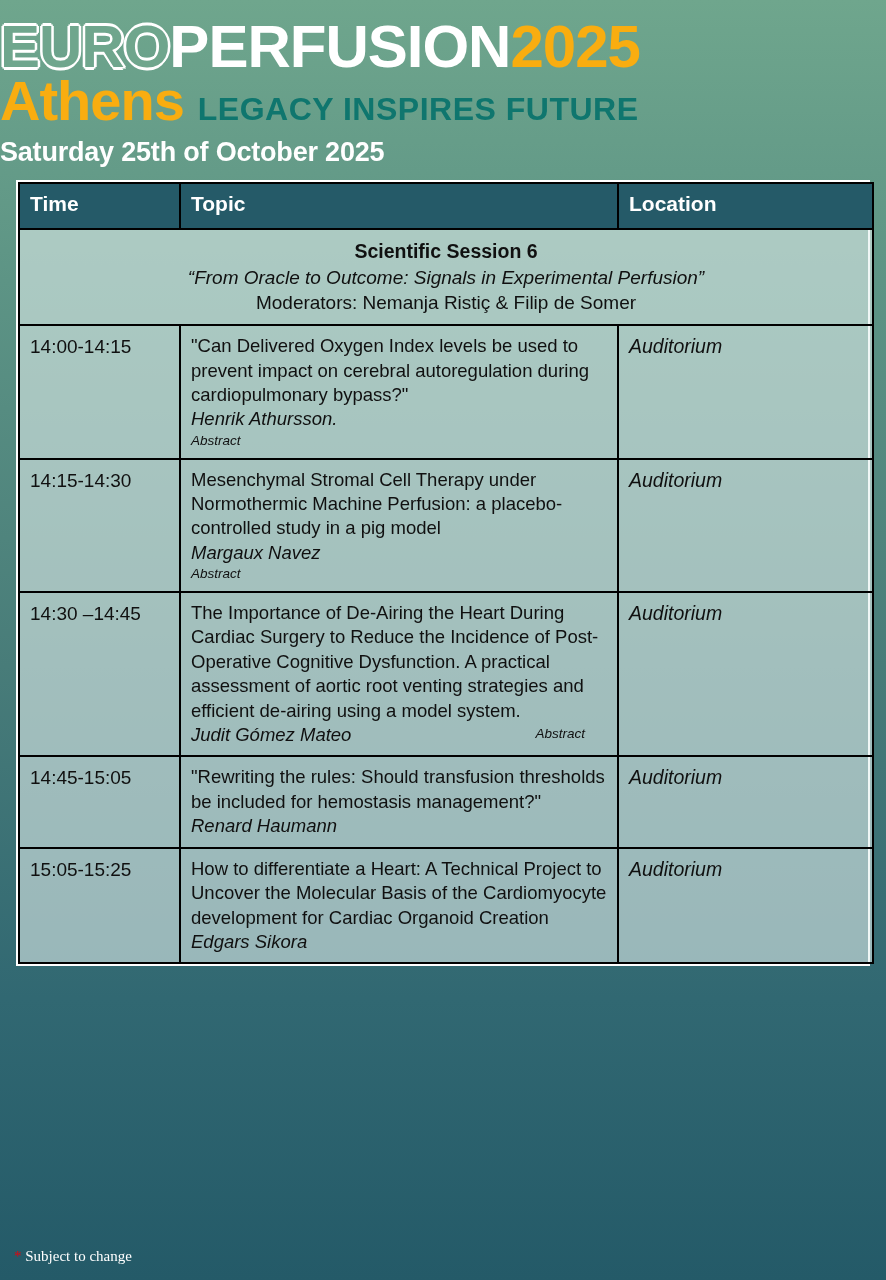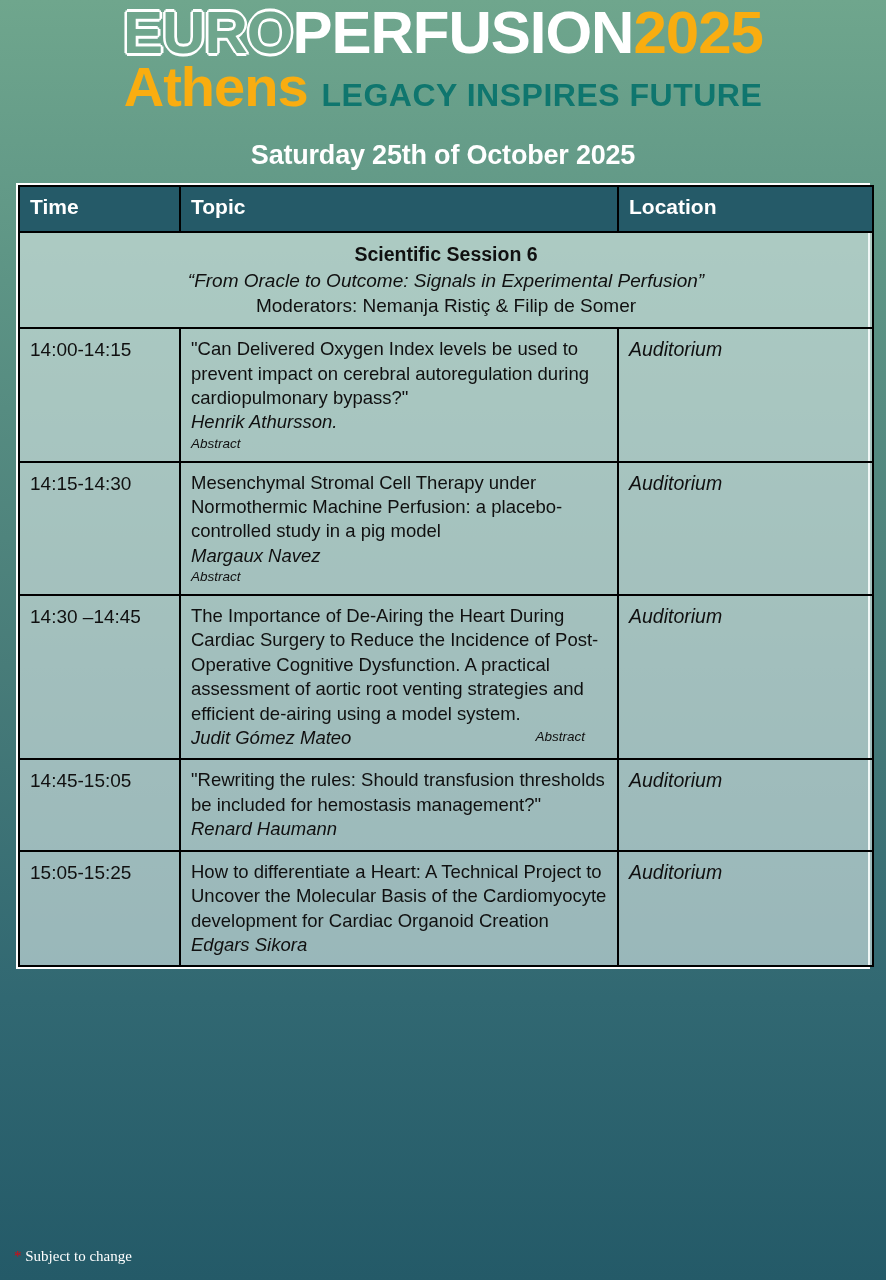--- a/index.html
+++ b/index.html
@@ -9,22 +9,22 @@
   }
   body {
     font-family: "Liberation Sans", sans-serif;
     background: linear-gradient(to bottom, #6fa68d 0%, #5d9485 22%, #487c79 52%, #316872 78%, #245a68 100%);
     position: relative;
     overflow: hidden;
   }
 
   
   .header {
-    padding-top: 4px;
-    text-align: center;
+    padding-top: 18px;
+    text-align: left;
   }
   .logo-line1 {
     font-family: "Liberation Sans", sans-serif;
     font-weight: bold;
     font-size: 60px;
     letter-spacing: -1px;
     line-height: 0.95;
     white-space: nowrap;
   }
   .logo-euro {
@@ -52,21 +52,21 @@
   }
   .logo-tagline {
     font-size: 32px;
     font-weight: bold;
     color: #0f766e;
     letter-spacing: 0.5px;
     vertical-align: baseline;
     margin-left: 14px;
   }
   .subtitle-date {
-    margin-top: 25px;
+    margin-top: 8px;
     font-size: 27px;
     font-weight: bold;
     color: #ffffff;
     letter-spacing: -0.2px;
   }
 
   
   .schedule-wrap {
     margin: 12px 16px 0 16px;
     border: 2px solid #ffffff;

